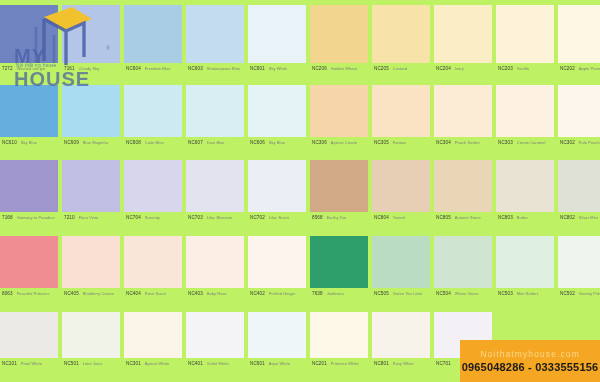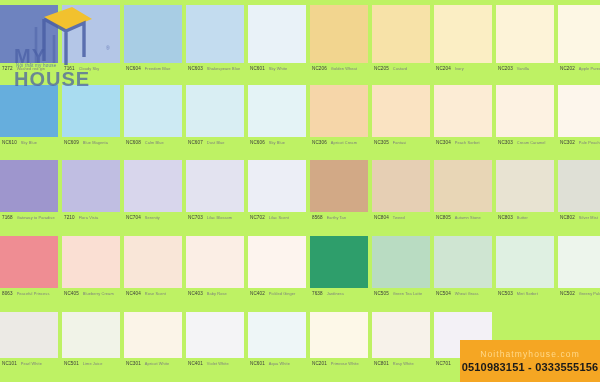--- a/index.html
+++ b/index.html
@@ -472,16 +472,16 @@
       <path d="M30 14 L30 56 M30 14 L52 26 L52 60 M52 26 L70 18 L70 52" stroke="#4a5fa5" stroke-width="3.4" fill="none" opacity=".85"></path>
       <path d="M22 22 L22 58 M40 30 L40 58" stroke="#4a5fa5" stroke-width="2.6" fill="none" opacity=".5"></path>
     </svg>
     <div class="logo-text">MY HOUSE</div>
     <div class="logo-tm">®</div>
     <div class="logo-sub">Nội thất my house</div>
   </div>
 
   <div id="contact-badge">
     <div class="site">Noithatmyhouse.com</div>
-    <div class="phone">0510983151 - 0333555156</div>
+    <div class="phone">0965048286 - 0333555156</div>
   </div>
 
 </div>
 
 </body></html>

